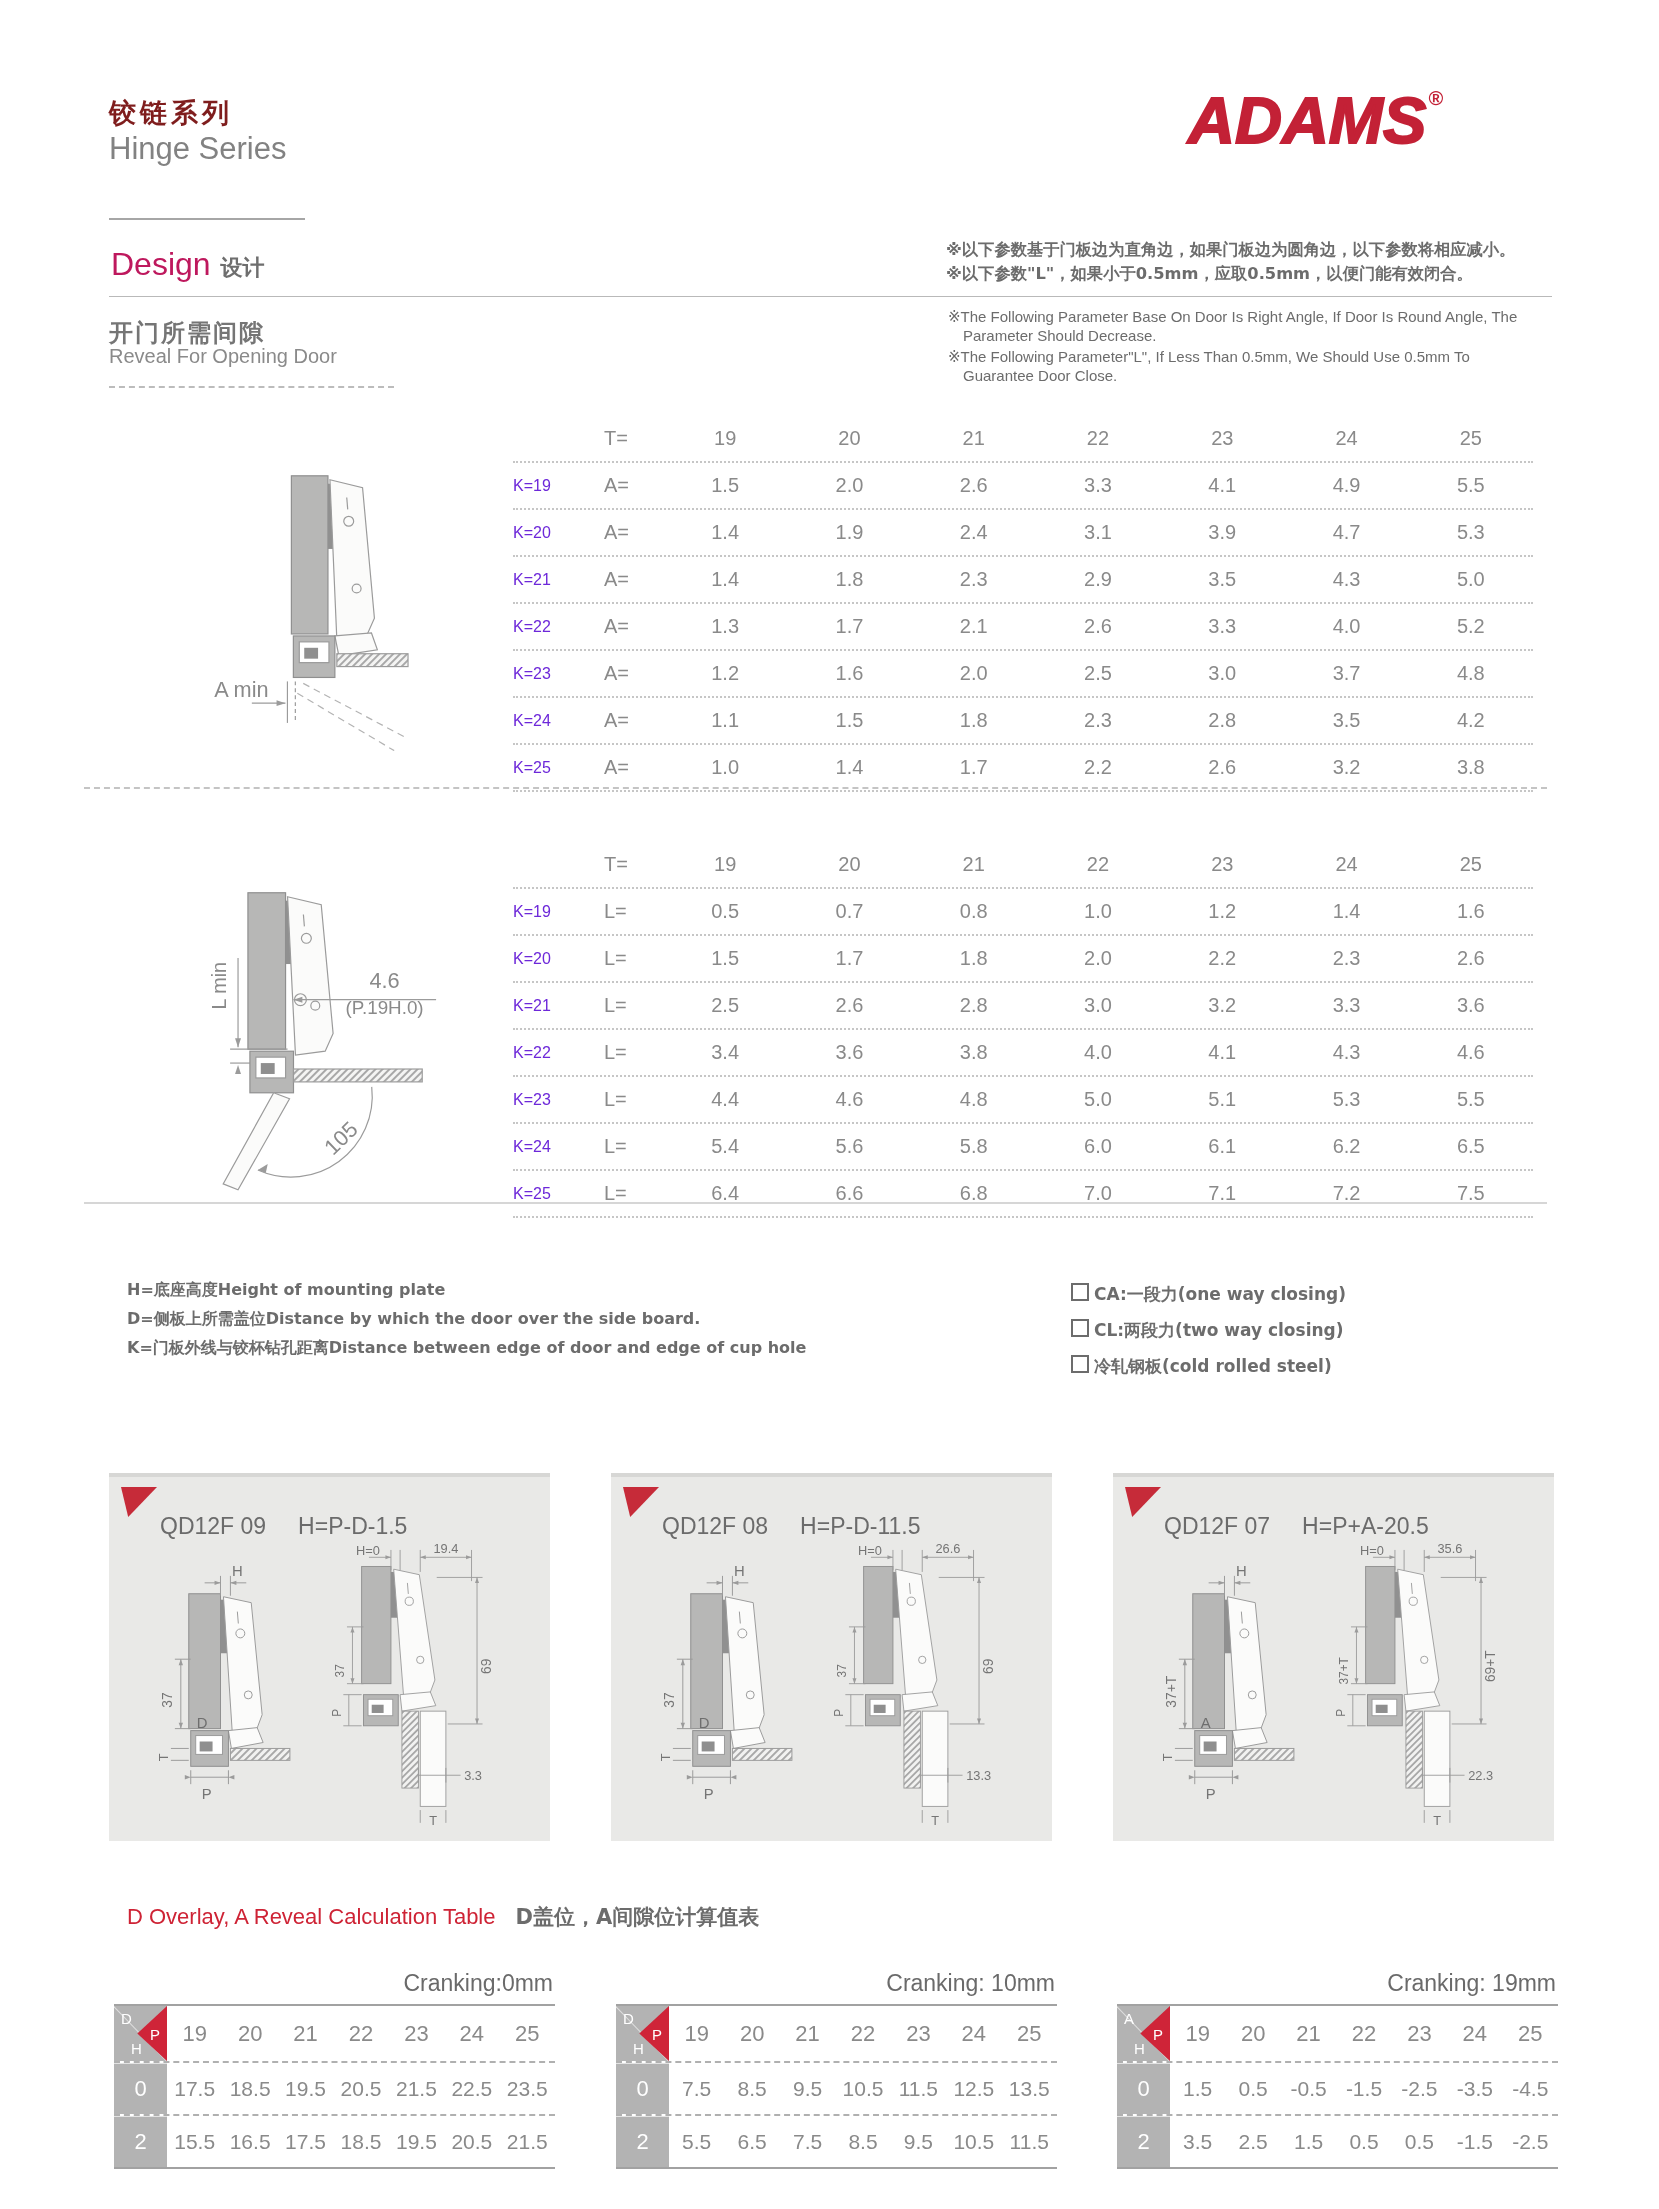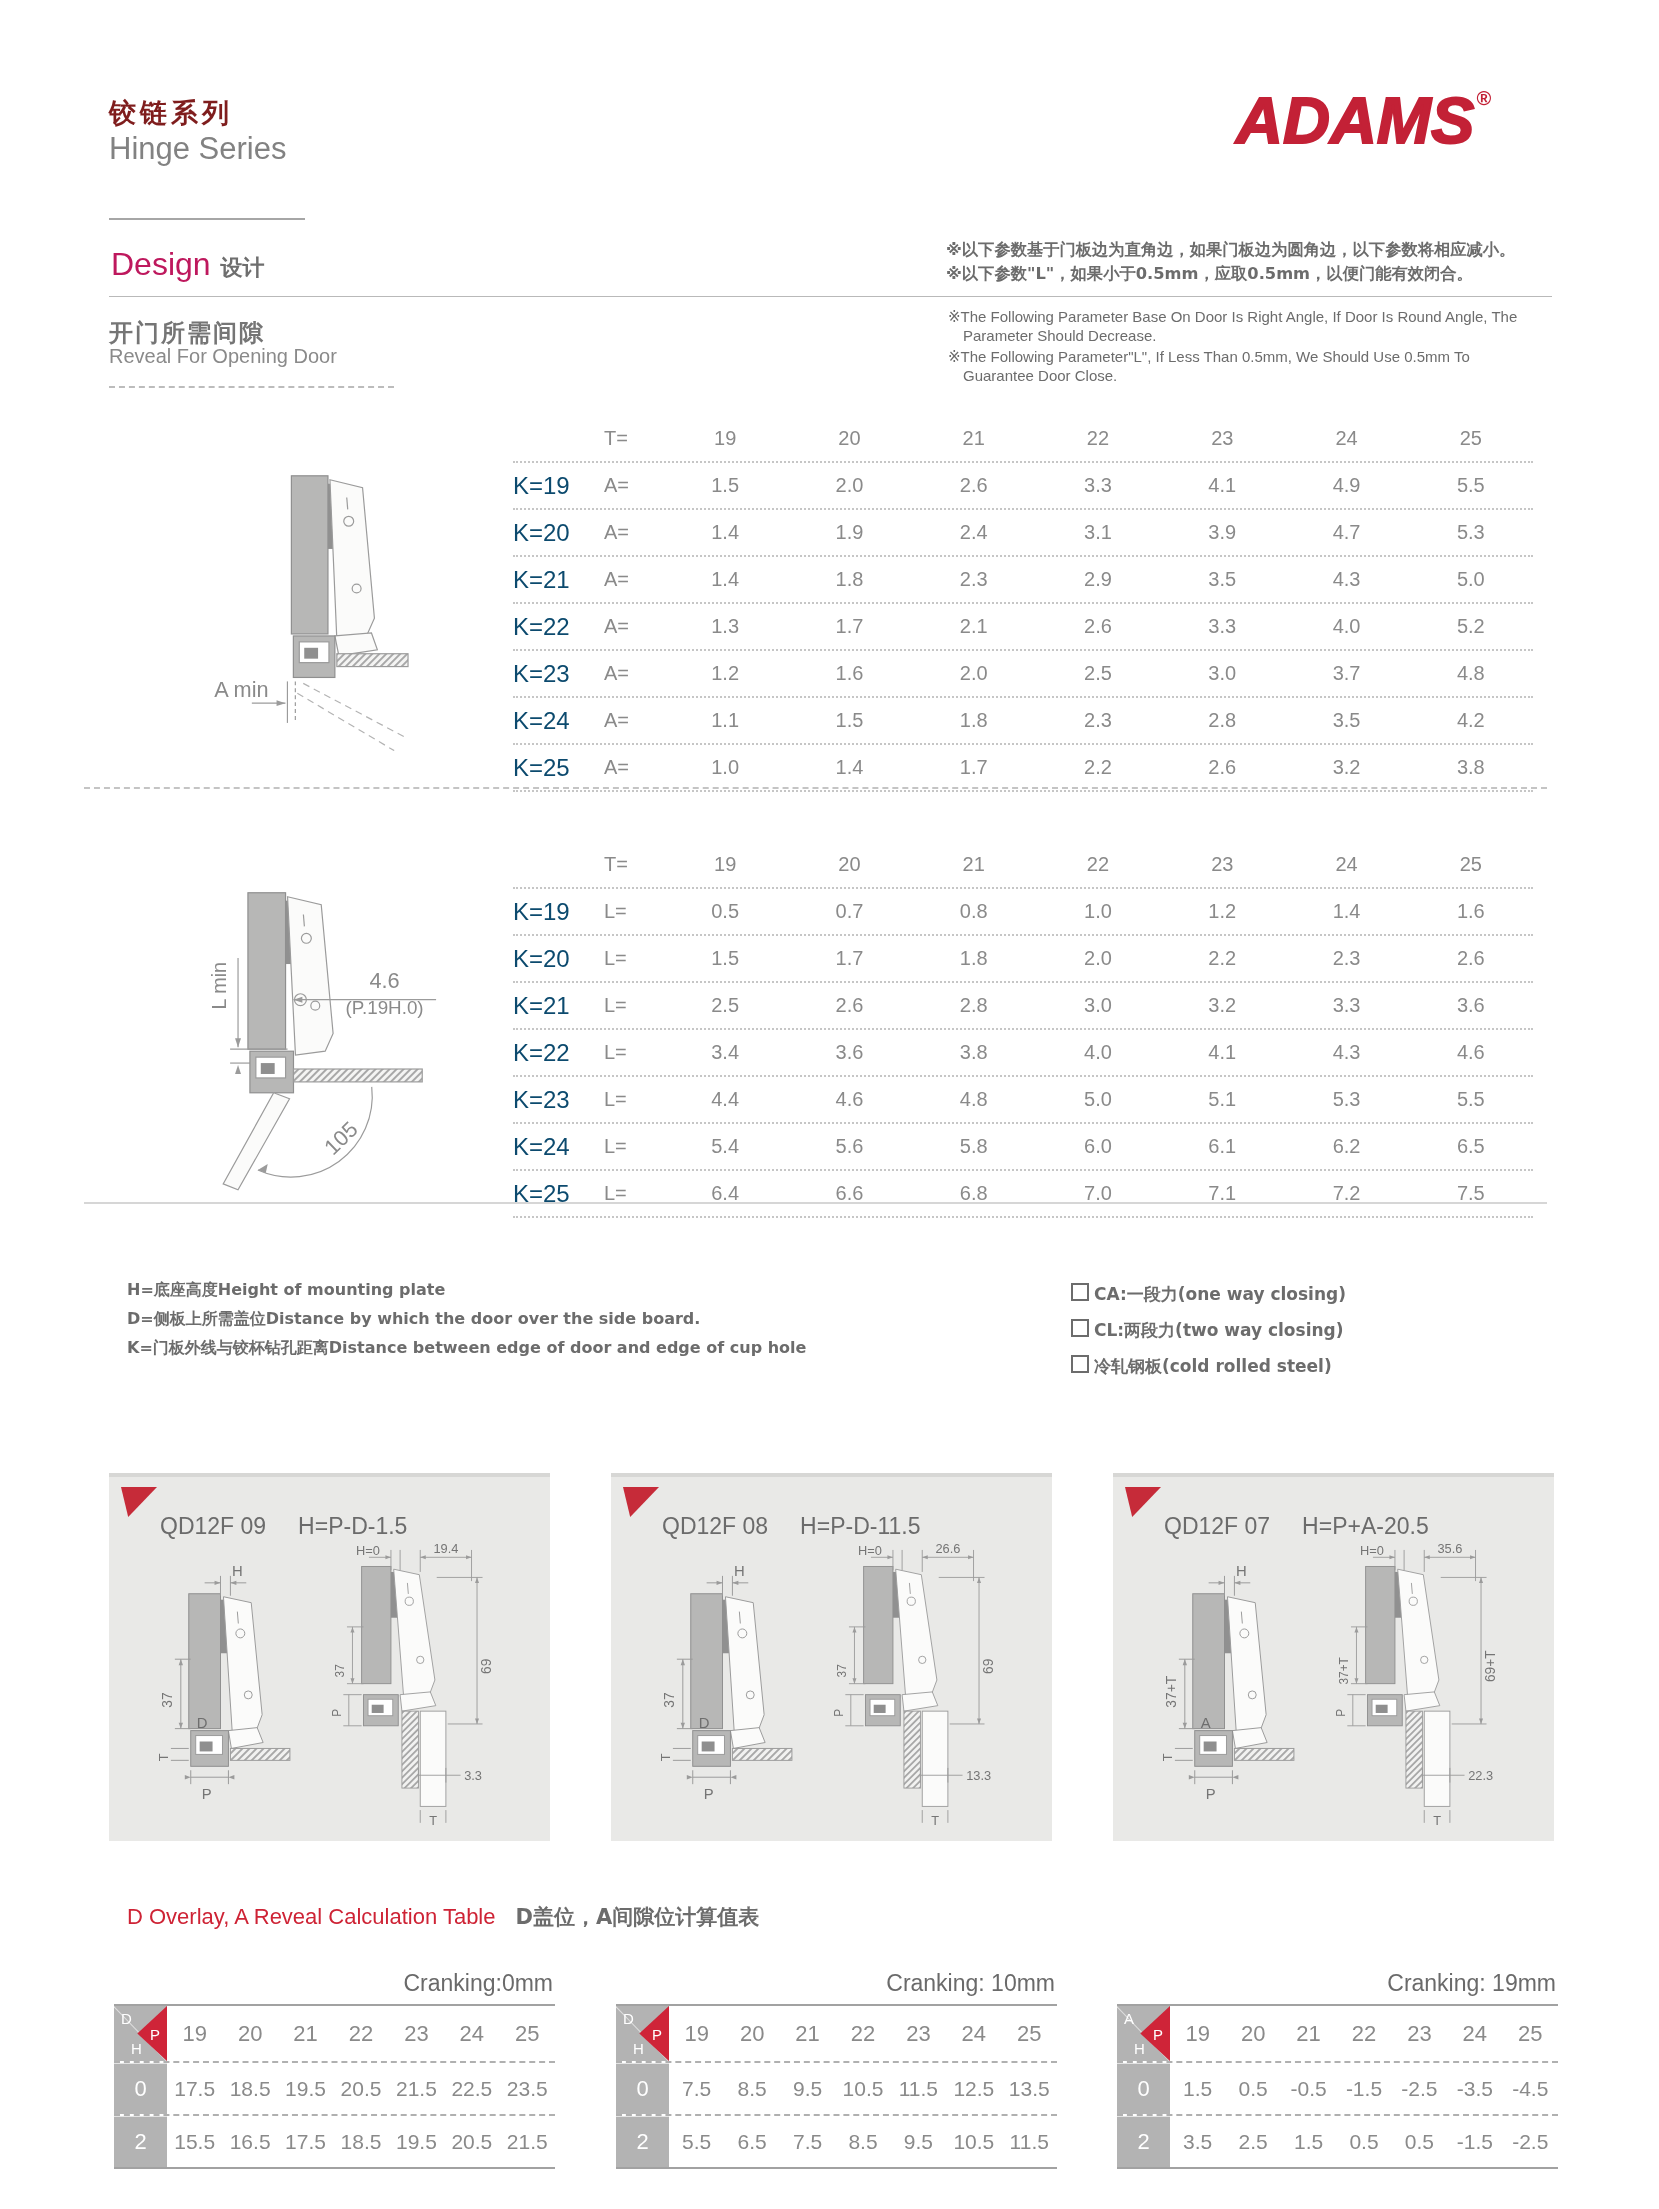--- a/index.html
+++ b/index.html
@@ -3,41 +3,41 @@
 <meta charset="utf-8">
 <style>
   html,body{margin:0;padding:0;background:#fff;}
   #page{position:relative;width:1659px;height:2210px;background:#fff;overflow:hidden;
         font-family:"Liberation Sans","DejaVu Sans",sans-serif;}
   .abs{position:absolute;}
   
   #title-cn{left:109px;top:95px;font-size:27px;font-weight:bold;color:#7f1d1d;letter-spacing:4px;font-family:"DejaVu Sans",sans-serif;}
   #title-en{left:109px;top:131px;font-size:31px;color:#828282;}
   #title-rule{left:109px;top:218px;width:196px;height:2px;background:#a6a6a6;}
-  #brand{left:1236px;top:83px;font-size:65px;font-weight:bold;font-style:italic;color:#c32136;
+  #brand{left:1188px;top:83px;font-size:65px;font-weight:bold;font-style:italic;color:#c32136;
          letter-spacing:0px;text-align:center;-webkit-text-stroke:2px #c32136;}
   #brand sup{font-size:20px;-webkit-text-stroke:0;vertical-align:38px;margin-left:2px;}
   #design{left:111px;top:246px;}
   #design .d-en{font-size:32px;color:#be185d;}
   #design .d-cn{font-size:22px;font-weight:bold;color:#6e6e6e;margin-left:10px;font-family:"DejaVu Sans",sans-serif;}
   #rule-top{left:109px;top:296px;width:1443px;height:1px;background:#b9b9b9;}
   
   #notes-cn{left:946px;top:238px;width:614px;font-size:16.3px;font-weight:bold;color:#6c6c6c;
             line-height:24px;font-family:"DejaVu Sans",sans-serif;}
   #notes-en{left:948px;top:307px;width:594px;font-size:15px;color:#6c6c6c;line-height:19px;}
   #notes-en p{margin:0 0 2px 0;padding-left:15px;text-indent:-15px;}
   
   #reveal-cn{left:109px;top:317px;font-size:24px;font-weight:bold;color:#757575;letter-spacing:2px;font-family:"DejaVu Sans",sans-serif;}
   #reveal-en{left:109px;top:345px;font-size:20px;color:#8a8a8a;}
   #reveal-dash{left:109px;top:386px;width:285px;border-top:2px dashed #bcbcbc;}
   
   .mtable{position:absolute;left:513px;width:1020px;}
   #tableA{top:416px;} #tableL{top:842px;}
   .mrow{display:flex;align-items:center;height:45px;border-bottom:2px dotted #c6c6c6;}
-  .kcell{width:91px;font-size:24px;color:#0c4a6e;}
+  .kcell{width:91px;font-size:16px;color:#6d28d9;}
   .eqcell{width:59px;font-size:20px;color:#8a8a8a;}
   .vcell{flex:1;text-align:center;font-size:20px;color:#8a8a8a;}
   #sep-dash{left:84px;top:787px;width:1463px;border-top:2px dashed #c4c4c4;}
   #sep-solid{left:84px;top:1202px;width:1463px;height:2px;background:#d6d6d6;}
   
   #legend{left:127px;top:1275px;font-size:16px;font-weight:bold;color:#6c6c6c;line-height:29px;font-family:"DejaVu Sans",sans-serif;}
   #options{left:1071px;top:1283px;font-size:17px;font-weight:bold;color:#6c6c6c;font-family:"DejaVu Sans",sans-serif;}
   #options .opt{margin-bottom:13px;}
   #options .opt.gap{}
   .cbx{display:inline-block;width:14px;height:14px;border:2px solid #6c6c6c;margin-right:5px;vertical-align:-1px;}

